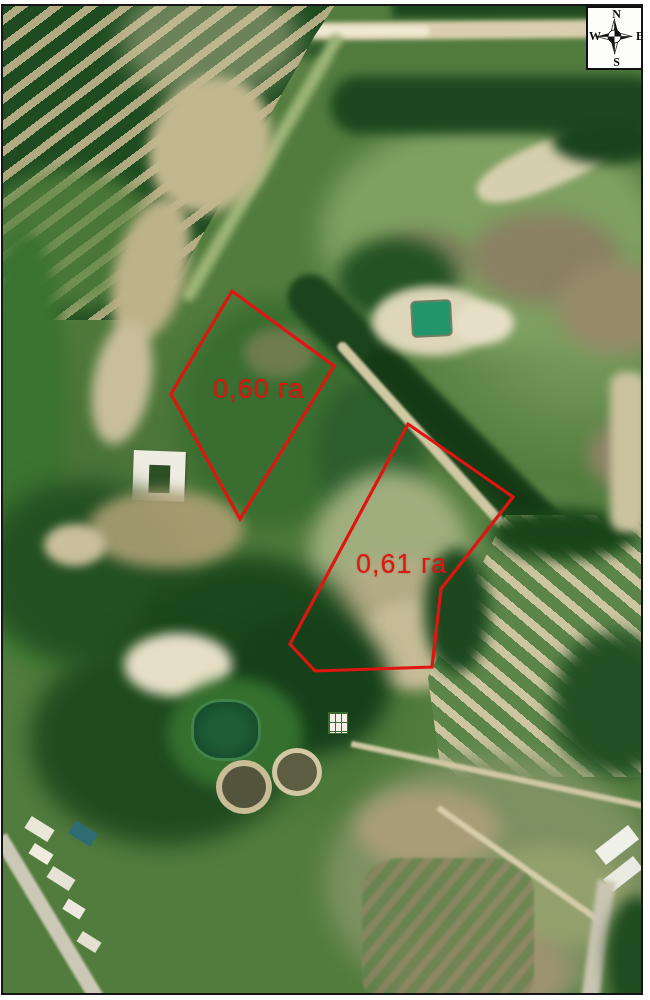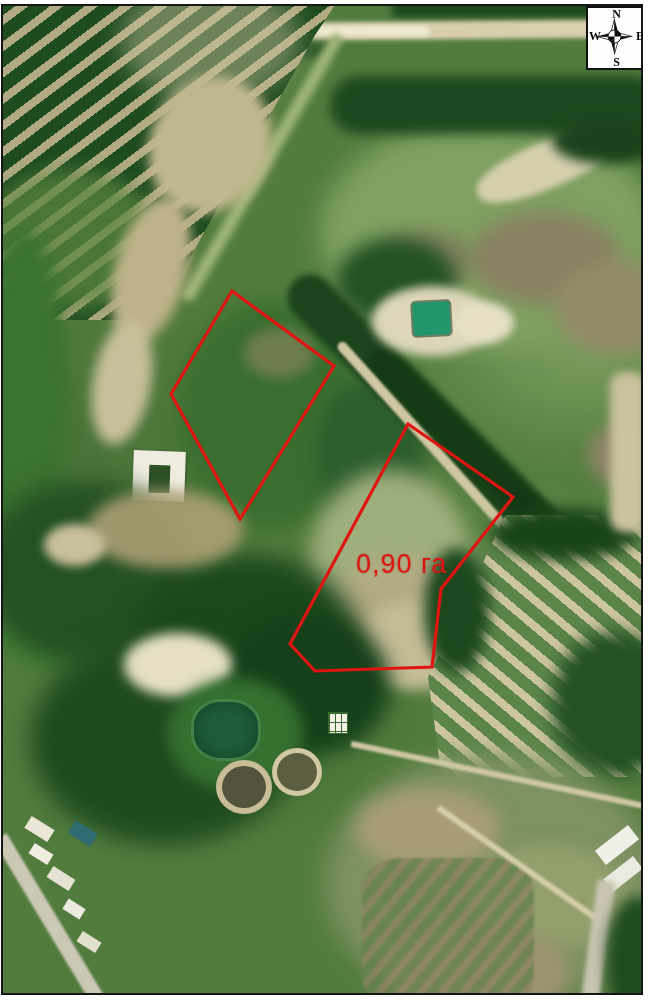--- a/index.html
+++ b/index.html
@@ -142,21 +142,22 @@
 
     <div class="r" style="left:596px;top:836px;width:42px;height:18px;background:#eff0e8;transform:rotate(-38deg);"></div>
     <div class="r" style="left:604px;top:866px;width:38px;height:16px;background:#e9ebe0;transform:rotate(-38deg);"></div>
     <div class="r" style="left:588px;top:880px;width:18px;height:140px;background:#c9c5b2;transform:rotate(8deg);filter:blur(2px);"></div>
     <div class="b" style="left:606px;top:896px;width:62px;height:125px;background:#1f4c20;filter:blur(7px);"></div>
 
     <svg id="parcel-svg" width="650" height="1000" viewBox="0 0 650 1000">
         <polygon points="232,291 334,366 240,519 171,394" fill="none" stroke="#e01511" stroke-width="3.2"></polygon>
         <polygon points="408,424 513,497 441,589 432,667 315,671 290,644" fill="none" stroke="#e01511" stroke-width="3.2"></polygon>
       </svg>
-    <div class="parcel-label" style="left: 356px; top: 549px; color: rgb(224, 21, 17);">0,90 га</div>
+    <div class="parcel-label" style="left: 213px; top: 374px; color: rgb(224, 21, 17);">0,60 га</div>
+    <div class="parcel-label" style="left: 356px; top: 549px; color: rgb(224, 21, 17);">0,61 га</div>
 
     <div class="compass-box">
       <span class="compass-letter cl-n">N</span>
       <span class="compass-letter cl-s">S</span>
       <span class="compass-letter cl-w">W</span>
       <span class="compass-letter cl-e">E</span>
       <svg class="rose" width="41" height="41" viewBox="-22 -22 44 44">
         <path d="M0,-19 L4,-4 L19,0 L4,4 L0,19 L-4,4 L-19,0 L-4,-4 Z" fill="#101010"></path>
         <path d="M0,-19 L-4,-4 L0,0 Z" fill="#ffffff" stroke="#101010" stroke-width="0.7"></path>
         <path d="M19,0 L4,-4 L0,0 Z" fill="#ffffff" stroke="#101010" stroke-width="0.7"></path>

